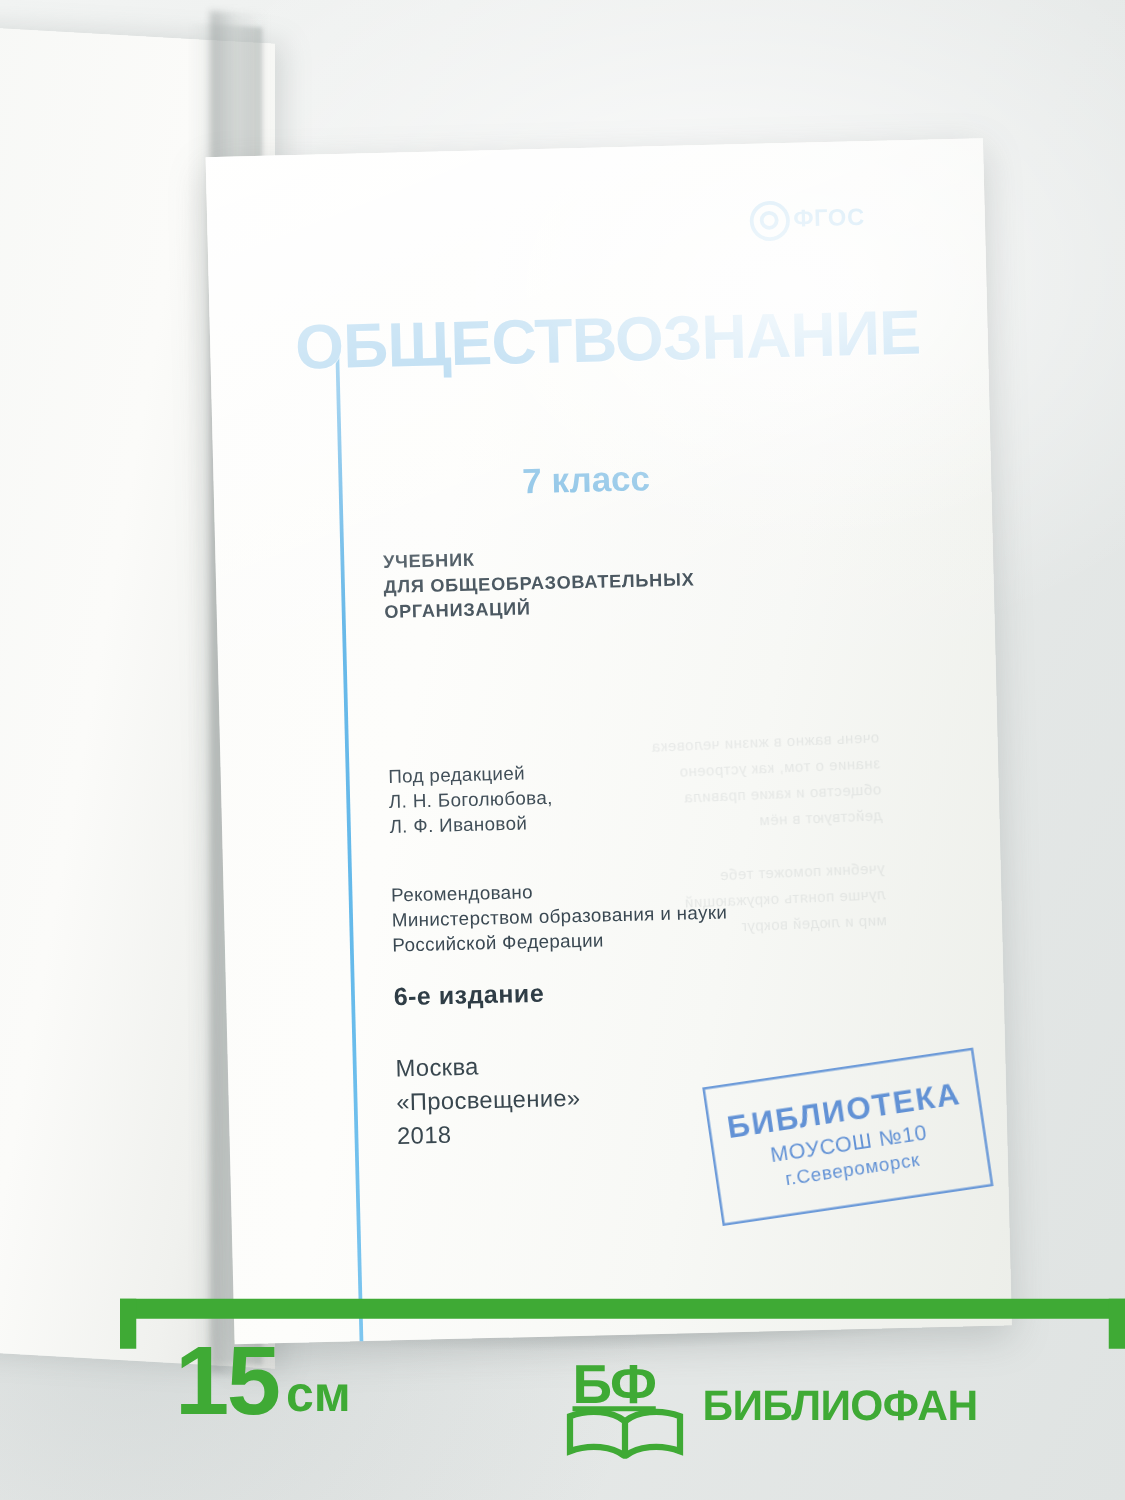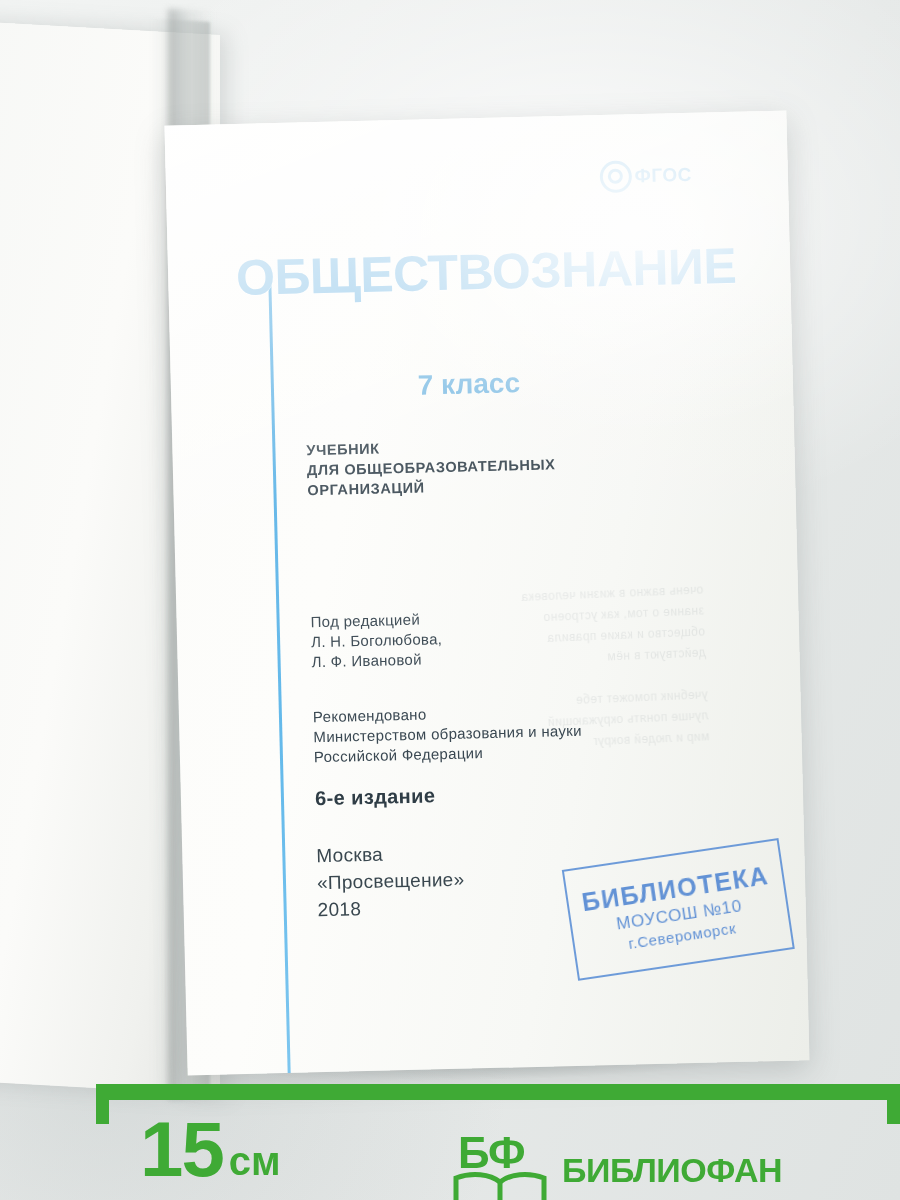--- a/index.html
+++ b/index.html
@@ -230,21 +230,21 @@
   .stamp-l1 { font-size: 25px; font-weight: bold; letter-spacing: 1.5px; }
   .stamp-l2 { font-size: 17px; letter-spacing: 0.6px; }
   .stamp-l3 { font-size: 15px; letter-spacing: 0.6px; }
 
   
   .ruler {
     position: absolute;
     left: 96px;
     bottom: 0;
     width: 804px;
-    height: 116px;
+    height: 161px;
   }
   .ruler-bar {
     position: absolute;
     left: 0;
     top: 0;
     width: 100%;
     height: 16px;
     background: #3faa35;
   }
   .ruler-tick {
@@ -294,20 +294,21 @@
     height: 84px;
   }
   .brand-logo .bf {
     position: absolute;
     left: 6px;
     top: 0;
     font-size: 44px;
     font-weight: bold;
     letter-spacing: -1px;
     color: #3faa35;
+    text-decoration: underline;
   }
   .brand-logo svg { position: absolute; left: 0; bottom: 0; }
   .brand-name {
     font-size: 34px;
     font-weight: bold;
     letter-spacing: -0.5px;
   }
 
   
   .book-shadow {

